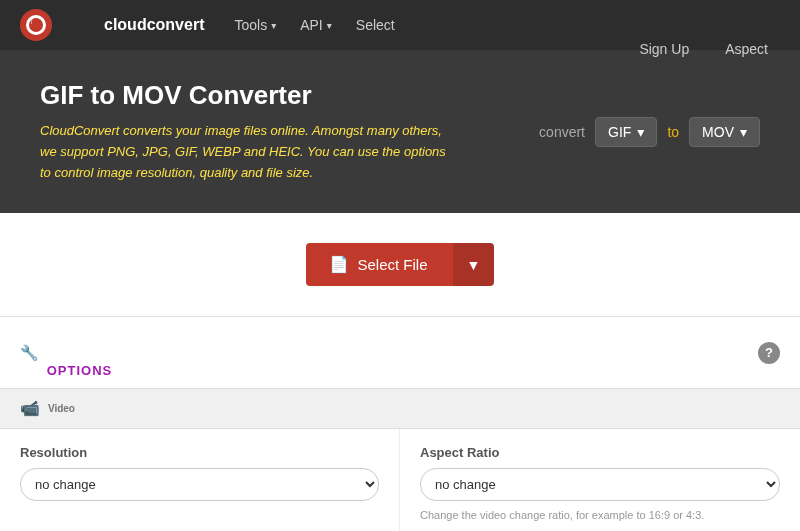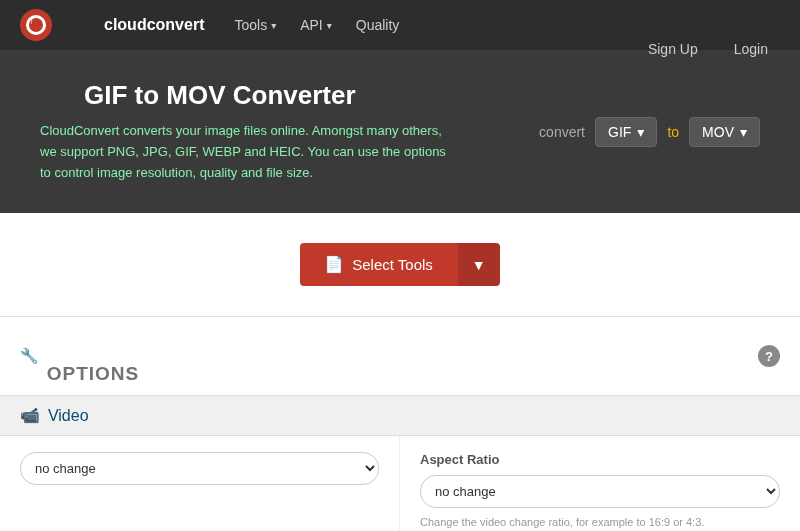--- a/index.html
+++ b/index.html
@@ -62,22 +62,22 @@
     
     .hero {
       background: #3a3a3a;
       padding: 30px 40px;
       color: white;
       display: flex;
       align-items: center;
       justify-content: space-between;
     }
     .hero-text { max-width: 420px; }
-    .hero-title { font-size: 26px; font-weight: bold; margin-bottom: 10px; margin-left: 44px; }
-    .hero-desc { color: #86efac; font-size: 13px; line-height: 1.6; }
+    .hero-title { font-size: 26px; font-weight: bold; margin-bottom: 10px; }
+    .hero-desc { color: #fde047; font-size: 13px; line-height: 1.6; font-style: italic; }
     .hero-converter { display: flex; align-items: center; gap: 10px; }
     .convert-label { color: #aaa; font-size: 14px; }
     .format-select {
       background: #555;
       color: white;
       border: 1px solid #666;
       padding: 6px 12px;
       border-radius: 4px;
       font-size: 14px;
       cursor: pointer;
@@ -124,23 +124,23 @@
     .options-header {
       display: flex;
       align-items: center;
       justify-content: space-between;
       padding: 10px 20px;
       border-top: 1px solid #e0e0e0;
       border-bottom: 1px solid #e0e0e0;
     }
     .options-left { display: flex; align-items: center; gap: 8px; }
     .options-title {
-      font-size: 19px;
+      font-size: 13px;
       font-weight: bold;
-      color: #737373;
+      color: #a21caf;
       letter-spacing: 1px;
       text-transform: uppercase;
       margin-top: 36px;
     }
     .wrench-icon { color: #888; font-size: 15px; }
     .help-icon {
       width: 22px; height: 22px;
       background: #888;
       border-radius: 50%;
       color: white;
@@ -153,21 +153,21 @@
     
     .video-section-header {
       background: #f0f0f0;
       padding: 10px 20px;
       display: flex;
       align-items: center;
       gap: 8px;
       border-bottom: 1px solid #ddd;
     }
     .video-icon { color: #555; font-size: 16px; }
-    .video-label { font-weight: normal; font-size: 16px; color: #0c4a6e; }
+    .video-label { font-weight: bold; font-size: 10px; color: #737373; }
 
     
     .options-grid {
       display: grid;
       grid-template-columns: 1fr 1fr;
       gap: 0;
     }
     .option-row {
       padding: 16px 20px;
       border-bottom: 1px solid #eee;
@@ -203,27 +203,27 @@
     <div class="nav-links">
       <div class="nav-item">
         <span>Tools</span>
         <span class="chevron">▾</span>
       </div>
       <div class="nav-item">
         <span>API</span>
         <span class="chevron">▾</span>
       </div>
       <div class="nav-item">
-        <span>Quality</span>
+        <span>Select</span>
       </div>
     </div>
   </div>
   <div class="navbar-right">
     <button class="btn-signup">Sign Up</button>
-    <button class="btn-login">Login</button>
+    <button class="btn-login">Aspect</button>
   </div>
 </nav>
 
 <div class="hero">
   <div class="hero-text">
     <h1 class="hero-title">GIF to MOV Converter</h1>
     <p class="hero-desc">CloudConvert converts your image files online. Amongst many others, we support PNG, JPG, GIF, WEBP and HEIC. You can use the options to control image resolution, quality and file size.</p>
   </div>
   <div class="hero-converter">
     <span class="convert-label">convert</span>
@@ -237,21 +237,21 @@
       <span>▾</span>
     </div>
   </div>
 </div>
 
 <div class="main-content">
 
   <div class="select-file-area">
     <button class="select-file-btn">
       <span class="file-icon">📄</span>
-      <span>Select Tools</span>
+      <span>Select File</span>
     </button>
     <button class="select-file-dropdown">
       <span>▼</span>
     </button>
   </div>
 
   <div class="options-header">
     <div class="options-left">
       <span class="wrench-icon">🔧</span>
       <span class="options-title">OPTIONS</span>
@@ -260,20 +260,21 @@
   </div>
 
   <div class="video-section-header">
     <span class="video-icon">📹</span>
     <span class="video-label">Video</span>
   </div>
 
   <div class="options-grid">
 
     <div class="option-row">
+      <div class="option-label">Resolution</div>
       <select class="option-select">
         <option>no change</option>
         <option>360p</option>
         <option>480p</option>
         <option>720p</option>
         <option>1080p</option>
       </select>
     </div>
 
     <div class="option-row">

